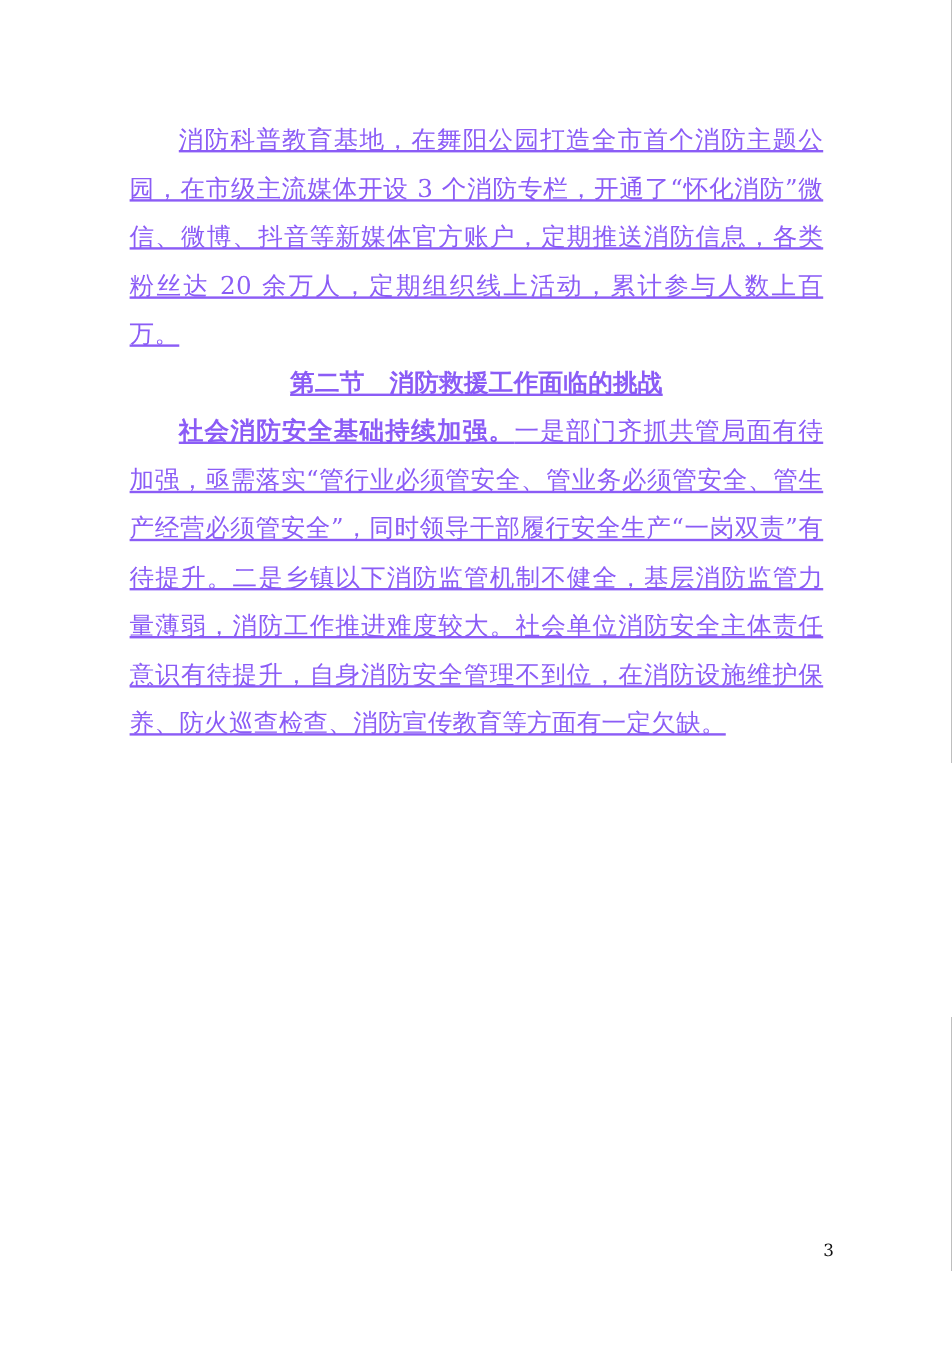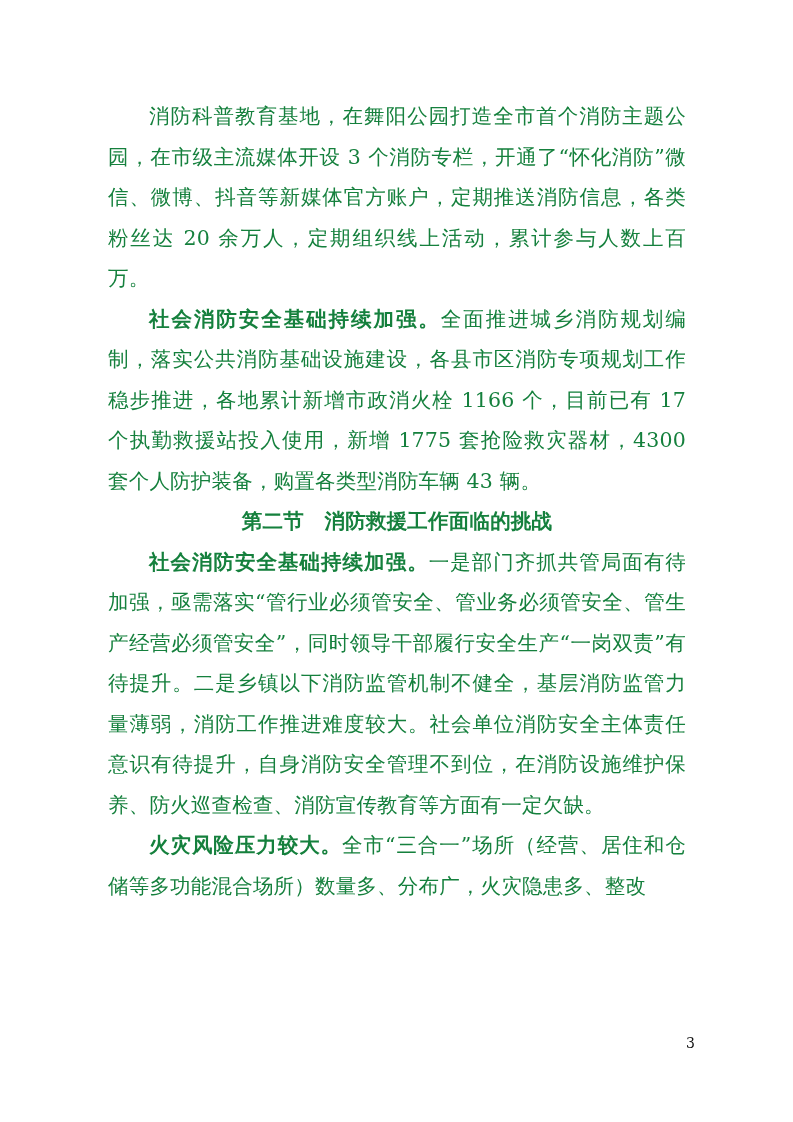--- a/index.html
+++ b/index.html
@@ -21,25 +21,26 @@
   }
   .content {
     position: absolute;
     left: 108px;
     top: 96px;
     width: 578px;
   }
   .para {
     font-size: 20.5px;
     line-height: 40.5px;
-    color: #15803d;
+    color: #8b5cf6;
     text-align: justify;
     text-justify: inter-ideograph;
     margin: 0;
     letter-spacing: 0.2px;
+    text-decoration: underline;
   }
   .indent {
     text-indent: 41px;
   }
   .lead {
     font-weight: bold;
   }
   .center {
     text-align: center;
     text-indent: 0;
@@ -59,33 +60,27 @@
 </head>
 <body>
 
 <div class="page">
   <div class="content">
 
     <p class="para indent">
       <span>消防科普教育基地，在舞阳公园打造全市首个消防主题公园，在市级主流媒体开设 3 个消防专栏，开通了“怀化消防”微信、微博、抖音等新媒体官方账户，定期推送消防信息，各类粉丝达 20 余万人，定期组织线上活动，累计参与人数上百万。</span>
     </p>
 
-    <p class="para indent">
-      <span class="lead">社会消防安全基础持续加强。</span><span>全面推进城乡消防规划编制，落实公共消防基础设施建设，各县市区消防专项规划工作稳步推进，各地累计新增市政消火栓 1166 个，目前已有 17 个执勤救援站投入使用，新增 1775 套抢险救灾器材，4300 套个人防护装备，购置各类型消防车辆 43 辆。</span>
-    </p>
 
     <p class="para center">
       <span>第二节　消防救援工作面临的挑战</span>
     </p>
 
 
     <p class="para indent">
       <span class="lead">社会消防安全基础持续加强。</span><span>一是部门齐抓共管局面有待加强，亟需落实“管行业必须管安全、管业务必须管安全、管生产经营必须管安全”，同时领导干部履行安全生产“一岗双责”有待提升。二是乡镇以下消防监管机制不健全，基层消防监管力量薄弱，消防工作推进难度较大。社会单位消防安全主体责任意识有待提升，自身消防安全管理不到位，在消防设施维护保养、防火巡查检查、消防宣传教育等方面有一定欠缺。</span>
     </p>
 
-    <p class="para indent">
-      <span class="lead">火灾风险压力较大。</span><span>全市“三合一”场所（经营、居住和仓储等多功能混合场所）数量多、分布广，火灾隐患多、整改</span>
-    </p>
 
   </div>
 
   <div class="pagenum">3</div>
 </div>
 
 </body></html>

